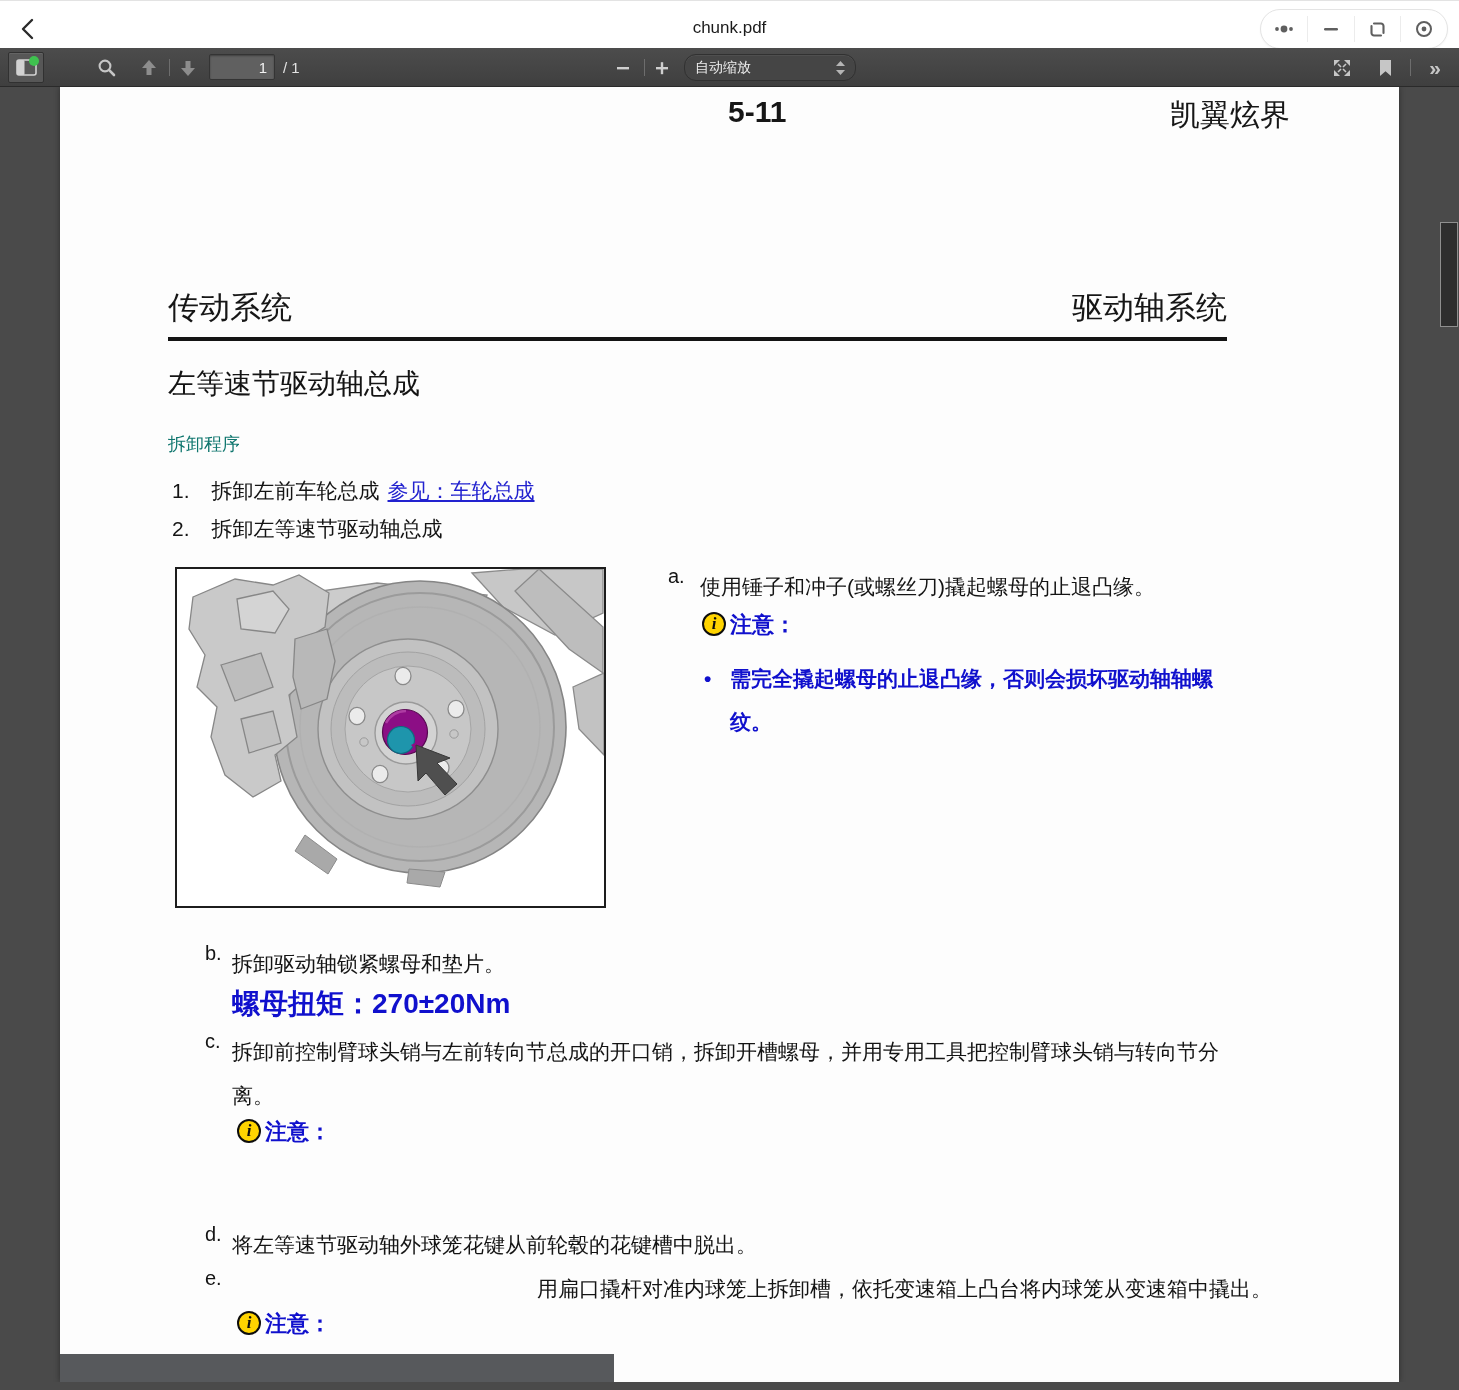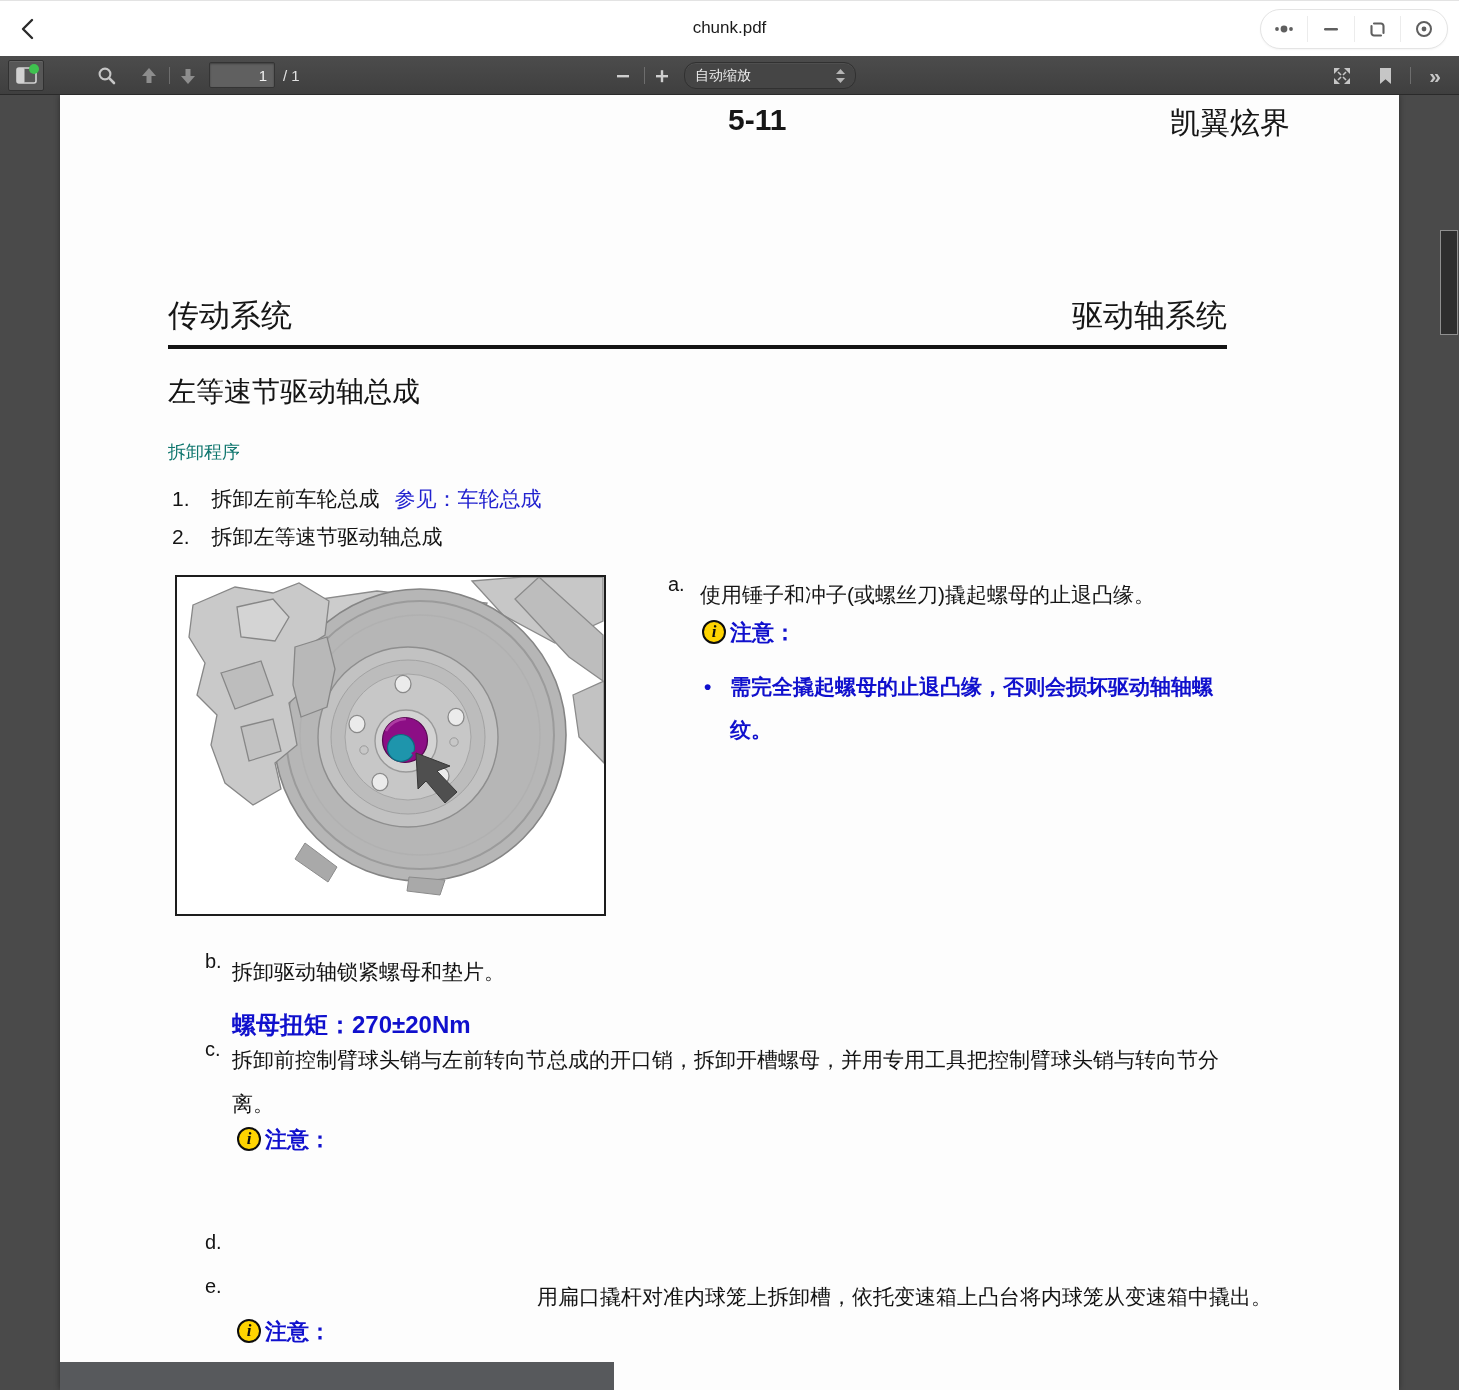--- a/index.html
+++ b/index.html
@@ -1,21 +1,21 @@
 <!DOCTYPE html>
 <html><head>
 <meta charset="utf-8">
 <style>
   * { margin:0; padding:0; box-sizing:border-box; }
   html,body { width:1459px; height:1390px; overflow:hidden; background:#4a4a4a;
               font-family:"Liberation Sans","DejaVu Sans",sans-serif; }
   .app { position:relative; width:1459px; height:1390px; }
 
   
-  .titlebar { position:relative; height:56px; background:#ffffff; border-top:1px solid #e3e3e3; }
+  .titlebar { position:relative; height:48px; background:#ffffff; border-top:1px solid #e3e3e3; }
   .back-btn { position:absolute; left:14px; top:13px; width:30px; height:30px; cursor:pointer; }
   .tb-title { position:absolute; left:0; right:0; top:17px; text-align:center;
               font-size:17px; color:#1b1b1b; }
   .capsule { position:absolute; right:11px; top:8px; height:40px; width:188px;
              border:1px solid #e4e4e4; border-radius:20px; display:flex; align-items:center;
              background:#fff; box-shadow:0 1px 2px rgba(0,0,0,.04); }
   .cap-btn { flex:1; height:100%; display:flex; align-items:center; justify-content:center; cursor:pointer; }
   .cap-sep { width:1px; height:26px; background:#ececec; }
 
   
@@ -53,31 +53,31 @@
   .pg-brand { right:109px; top:8px; font-size:30px; color:#161616; }
   .sec-left  { left:108px;  top:200px; font-size:31px; color:#161616; }
   .sec-right { right:172px; top:200px; font-size:31px; color:#161616; }
   .sec-rule  { left:108px;  top:250px; width:1059px; height:4px; background:#141414; }
   .h2 { left:108px; top:278px; font-size:28px; color:#141414; }
   .h3 { left:108px; top:345px; font-size:18px; color:#0f766e; }
   .body-t { font-size:21px; color:#141414; line-height:44px; }
   .step1 { left:112px; top:382px; }
   .step2 { left:112px; top:420px; }
   .step-txt { margin-left:22px; }
-  .doc-link { color:#2222cf; cursor:pointer; margin-left:15px; }
+  .doc-link { color:#2222cf; text-decoration:underline; cursor:pointer; margin-left:8px; }
   .figure { left:115px; top:480px; width:431px; height:341px; border:2px solid #1d1d1d;
             background:#fff; }
   .sub-label { font-size:20px; color:#141414; }
   .lbl-a { left:608px; top:478px; }  .txt-a { left:640px; top:478px; width:520px; }
   .lbl-b { left:145px; top:855px; }  .txt-b { left:172px; top:855px; width:1000px; }
   .lbl-c { left:145px; top:943px; }  .txt-c { left:172px; top:943px; width:1000px; }
   .lbl-d { left:145px; top:1136px; } .txt-d { left:172px; top:1136px; width:1020px; }
   .lbl-e { left:145px; top:1180px; } .txt-e { left:172px; top:1180px; width:1040px;text-align:right; }
   .blue-b { color:#1010cd; font-weight:bold; }
-  .torque { left:172px; top:898px; font-size:24px;margin-top:16px; }
+  .torque { left:172px; top:898px; font-size:28px; }
   .note-icon { width:24px; height:24px; border-radius:50%; background:#ffd400;
                border:2.5px solid #0d0d0d; color:#0d0d0d; font-weight:bold; font-style:italic;
                font-family:"Liberation Serif","DejaVu Serif",serif; font-size:17px;
                display:flex; align-items:center; justify-content:center; }
   .ni-a { left:642px; top:525px; }   .nt-a { left:670px; top:523px; font-size:22px; }
   .nb-a { left:670px; top:570px; width:492px; font-size:21px; line-height:43px; }
   .ni-c { left:177px; top:1032px; }  .nt-c { left:205px; top:1030px; font-size:22px; }
   .nb-c { left:230px; top:1077px; width:900px; font-size:21px; }
   .ni-e { left:177px; top:1224px; }  .nt-e { left:205px; top:1222px; font-size:22px; }
   .nb-e { left:230px; top:1263px; width:900px; font-size:21px; z-index:3; }
@@ -281,20 +281,21 @@
       <div class="sub-label lbl-b">b.</div>
       <div class="body-t txt-b">拆卸驱动轴锁紧螺母和垫片。</div>
       <div class="blue-b torque">螺母扭矩：270±20Nm</div>
 
       <div class="sub-label lbl-c">c.</div>
       <div class="body-t txt-c">拆卸前控制臂球头销与左前转向节总成的开口销，拆卸开槽螺母，并用专用工具把控制臂球头销与转向节分离。</div>
       <div class="note-icon ni-c">i</div>
       <div class="blue-b nt-c">注意：</div>
 
       <div class="sub-label lbl-d">d.</div>
+      <div class="body-t txt-d">将左等速节驱动轴外球笼花键从前轮毂的花键槽中脱出。</div>
       <div class="sub-label lbl-e">e.</div>
       <div class="body-t txt-e">用扁口撬杆对准内球笼上拆卸槽，依托变速箱上凸台将内球笼从变速箱中撬出。</div>
       <div class="note-icon ni-e">i</div>
       <div class="blue-b nt-e">注意：</div>
       <div class="gray-band"></div>
 
     </div>
     <div class="scroll-thumb"></div>
   </div>
 </div>

